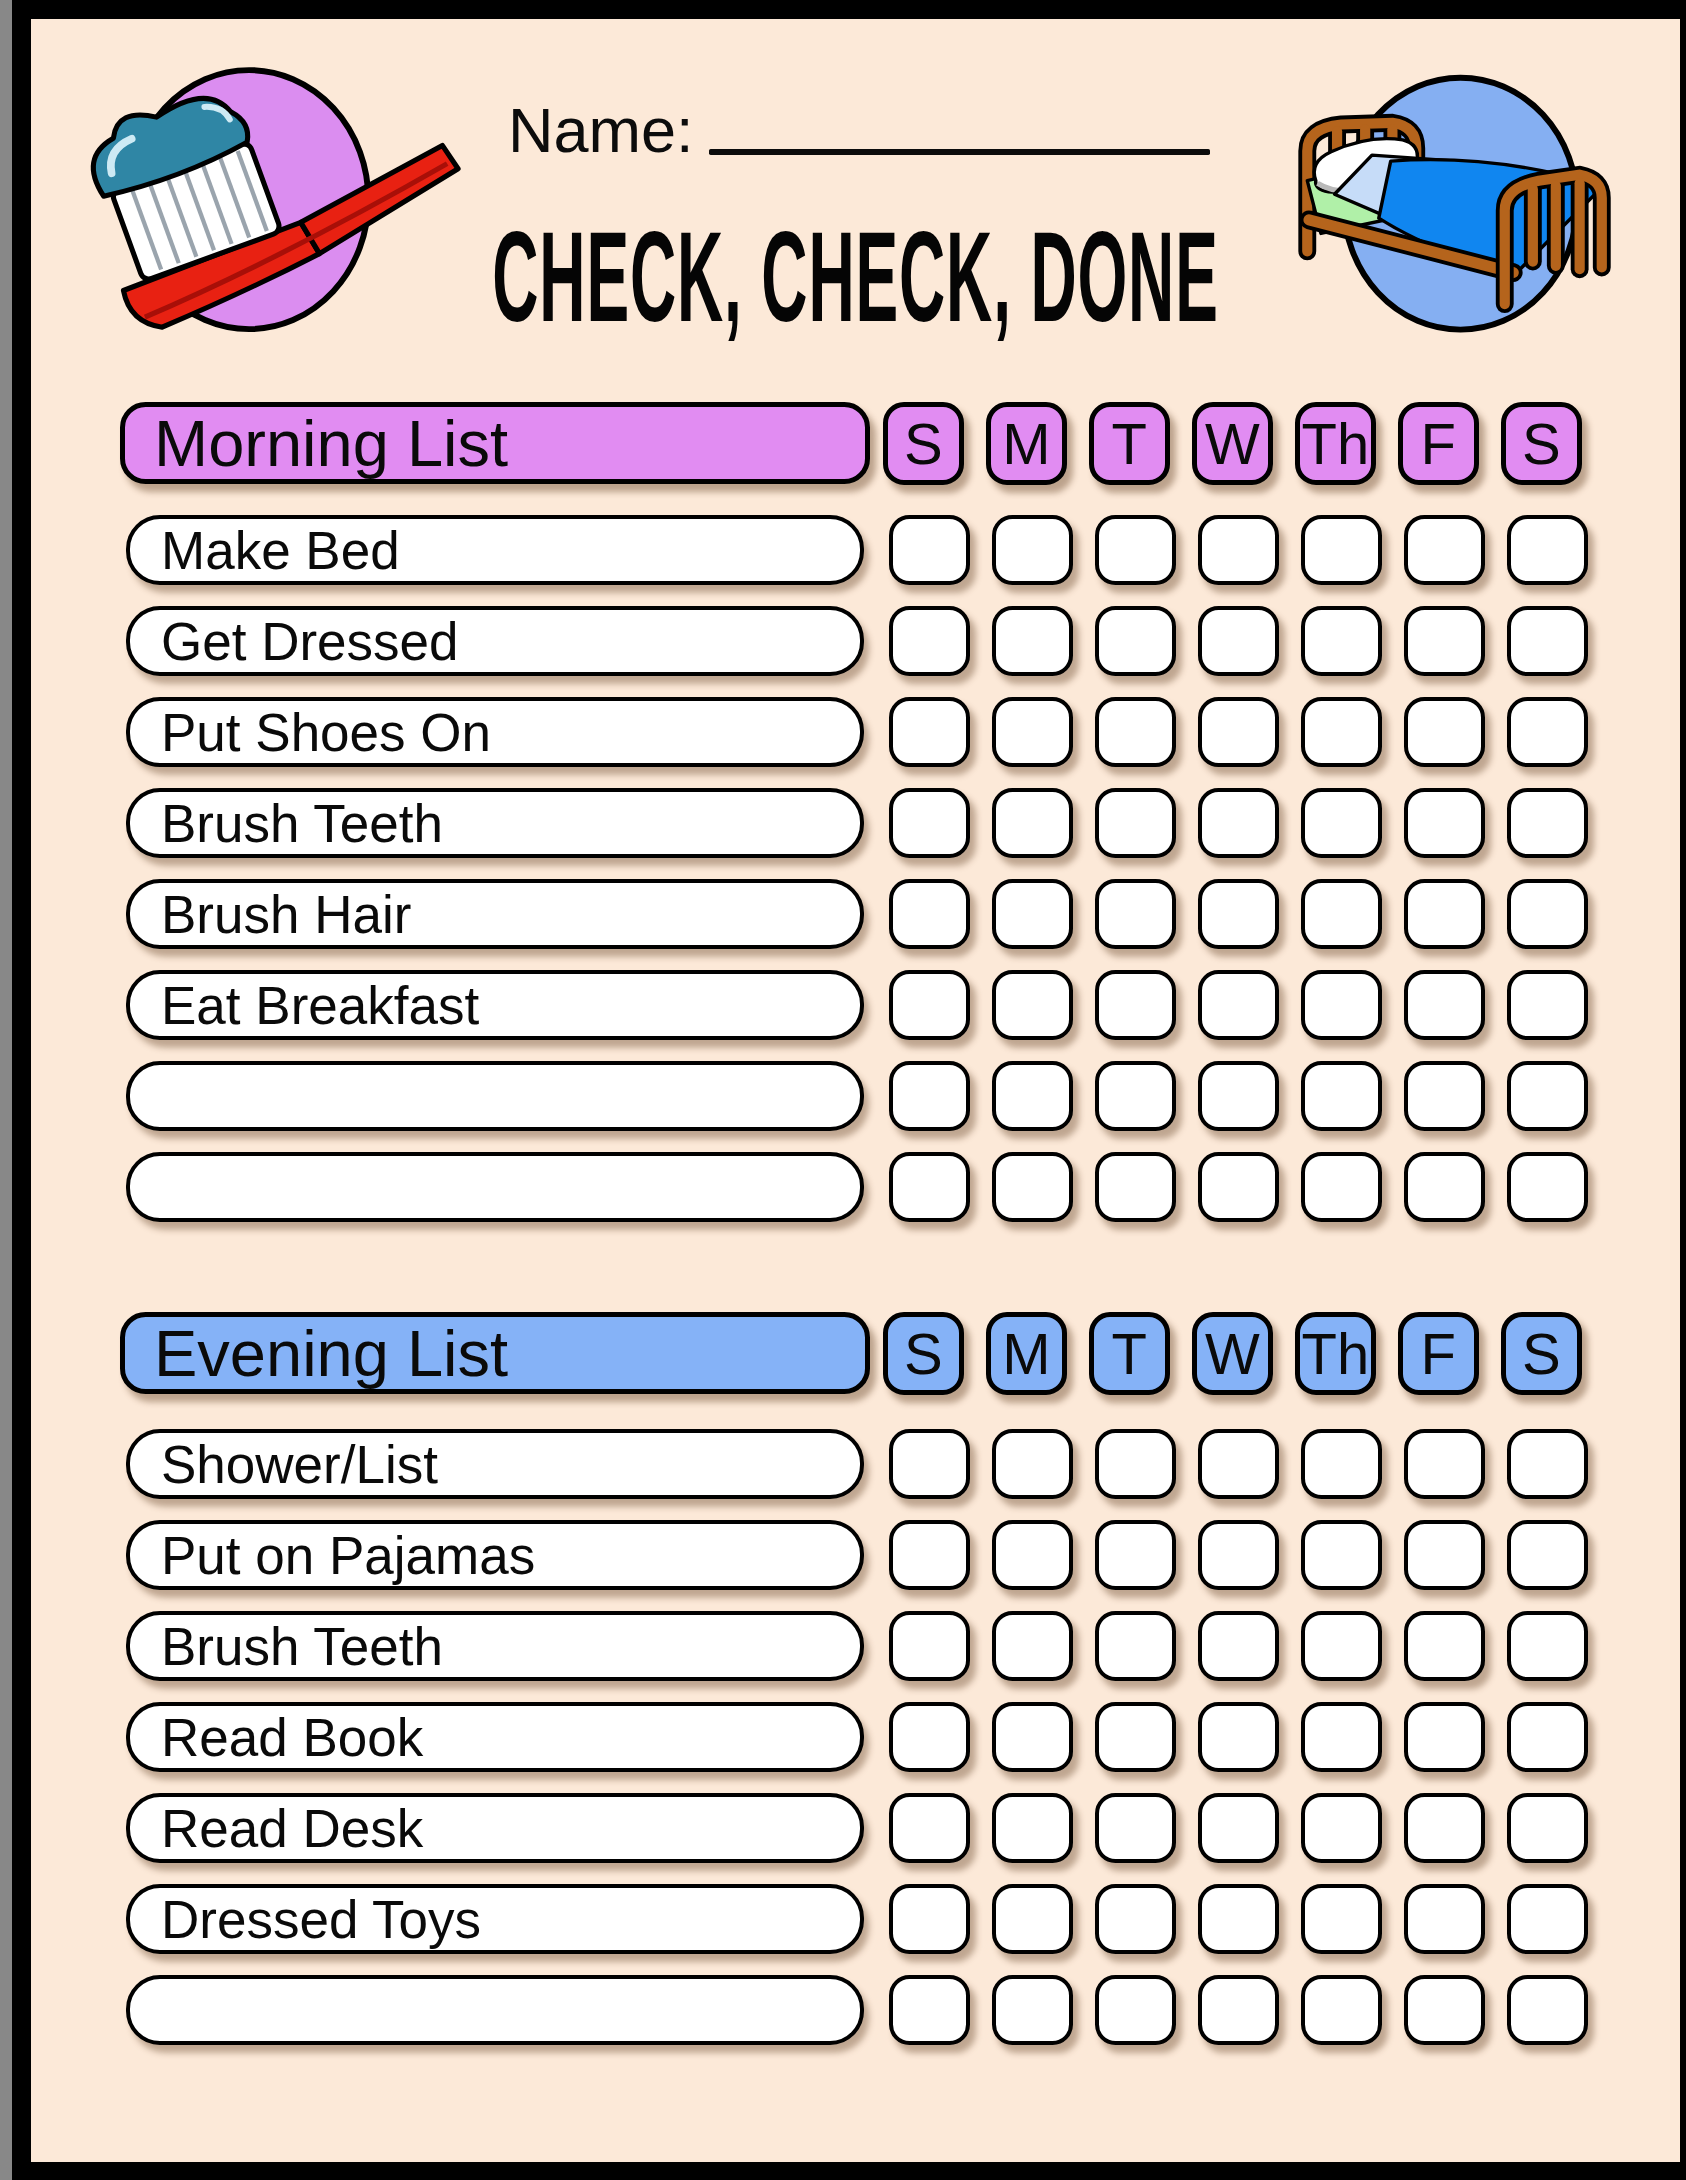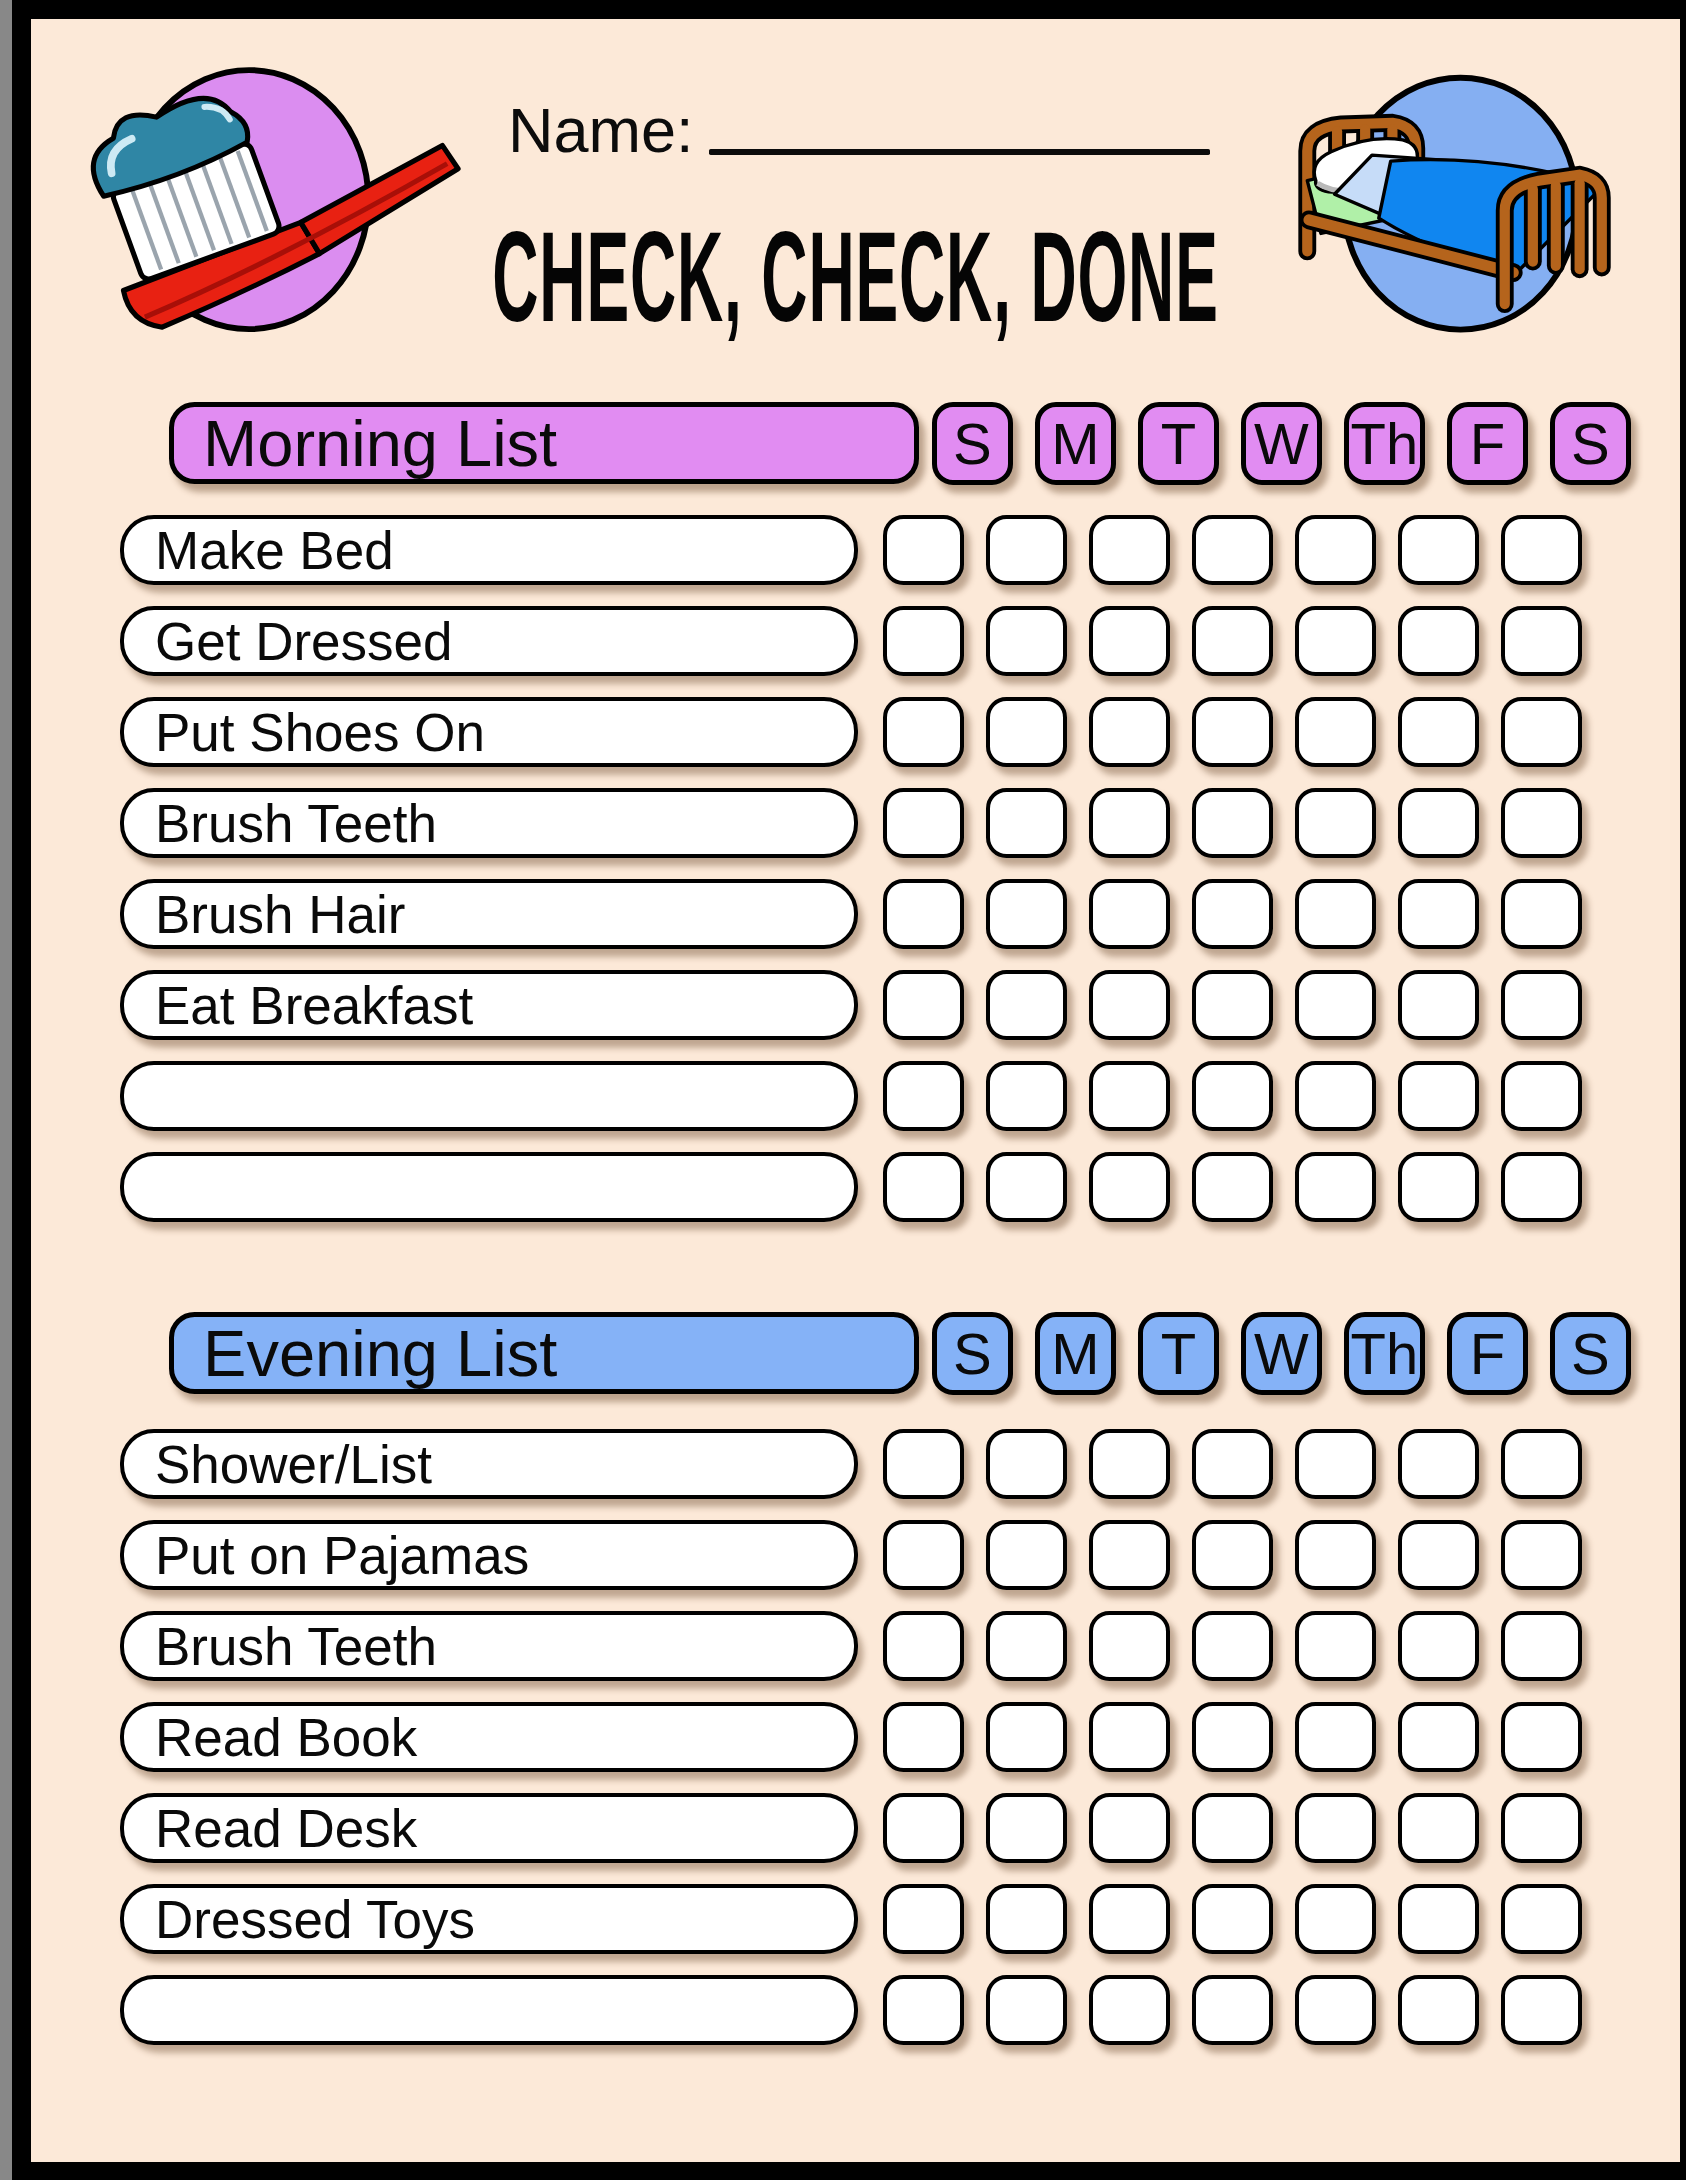--- a/index.html
+++ b/index.html
@@ -19,37 +19,37 @@
   .name-label{font-size:63px;color:#0c0c0c;line-height:72px;}
   .name-line{position:absolute;left:678px;top:130px;width:501px;height:6px;background:#0c0c0c;border-radius:1.7px;}
   .title{
     position:absolute;left:0;top:194px;width:100%;
     text-align:center;font-weight:bold;font-size:128px;line-height:128px;
     color:#050505;transform:scaleX(0.5);transform-origin:50% 50%;
     white-space:nowrap;letter-spacing:1.7px;
   }
   
   .section{position:absolute;left:0;width:100%;}
-  .hdr-row{display:flex;height:83px;align-items:stretch;justify-content:center;}
+  .hdr-row{display:flex;height:83px;align-items:stretch;}
   .hdr-pill{
     margin-left:89px;width:750px;height:82px;box-sizing:border-box;
     background:var(--accent);border:5.1px solid #000;border-radius:25.6px;
     display:flex;align-items:center;padding-left:29px;
     font-size:65px;color:#0a0a0a;
     box-shadow:5.1px 7.7px 6.8px rgba(92,58,28,0.40);
   }
   .day-cells{display:flex;gap:22px;margin-left:12.8px;}
   .day-cell{
     width:81px;height:83px;box-sizing:border-box;flex:0 0 auto;
     background:var(--accent);border:5.1px solid #000;border-radius:21px;
     display:flex;align-items:center;justify-content:center;
     font-size:58px;color:#0a0a0a;
     box-shadow:5.1px 7.7px 6.8px rgba(92,58,28,0.40);
   }
-  .rows{margin-top:30px;}
+  .rows{margin-top:30px;padding-left:6px;}
   .rows.evening-gap{margin-top:34px;}
   .task-row{display:flex;height:70px;margin-bottom:21px;}
   .task-pill{
     margin-left:89px;width:738px;height:70px;box-sizing:border-box;
     background:#fff;border:4.3px solid #000;border-radius:34px;
     display:flex;align-items:center;padding-left:31px;
     font-size:53px;color:#0a0a0a;white-space:nowrap;
     box-shadow:5.1px 7.7px 6.8px rgba(92,58,28,0.38);
   }
   .boxes{display:flex;gap:22px;margin-left:25px;}

